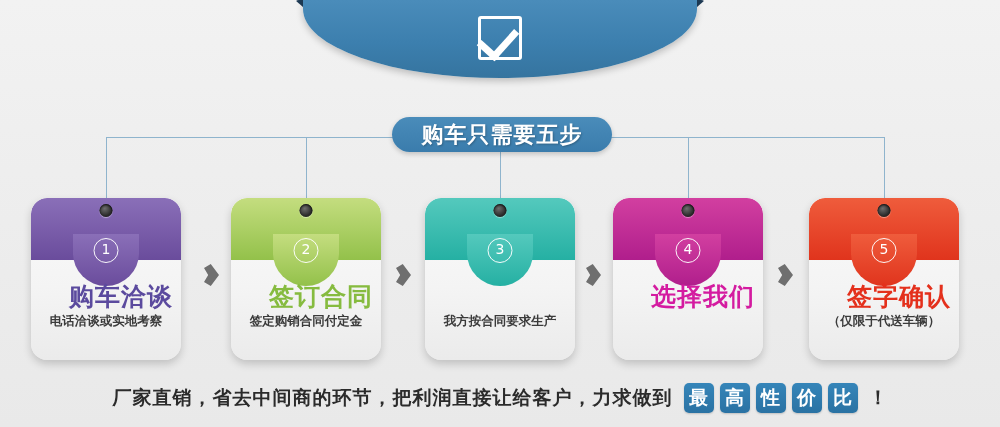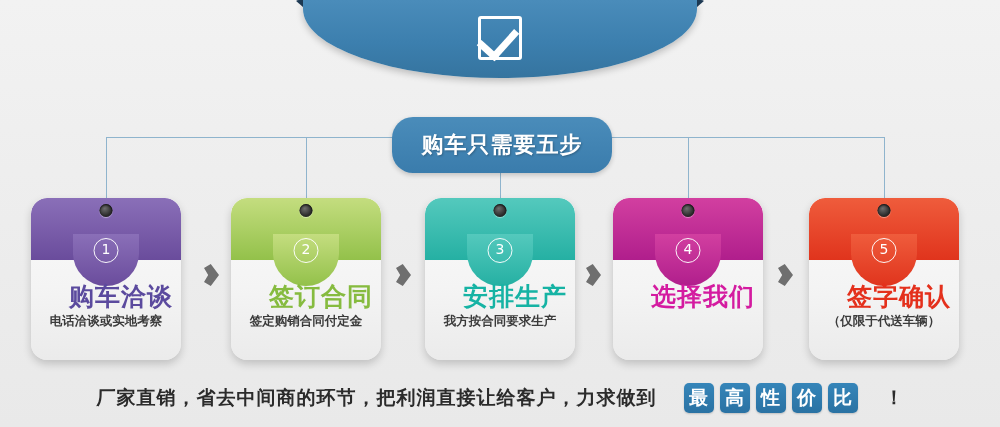--- a/index.html
+++ b/index.html
@@ -40,21 +40,21 @@
     font-family:"DejaVu Sans","Liberation Sans",sans-serif;
   }
 
   
   .conn-h{position:absolute;left:106px;top:137px;width:395px;height:1px;background:#8fb4cd;}
   .conn-h2{position:absolute;left:604px;top:137px;width:280px;height:1px;background:#8fb4cd;}
   .conn-v{position:absolute;top:137px;width:1px;background:#8fb4cd;}
 
   
   .subpill{
-    position:absolute;left:392px;top:117px;width:220px;height:56px;
+    position:absolute;left:392px;top:117px;width:220px;height:35px;
     background:linear-gradient(180deg,#4a8cba 0%,#3a7cac 100%);
     border-radius:21px;box-shadow:0 2px 5px rgba(0,0,0,.2);
     display:flex;align-items:center;justify-content:center;
   }
   .subpill span{
     color:#fff;font-size:22px;font-weight:bold;letter-spacing:1px;
     text-shadow:1px 1px 2px rgba(0,0,0,.25);
     font-family:"DejaVu Sans","Liberation Sans",sans-serif;
   }
 
@@ -100,21 +100,21 @@
   .arrow{
     position:absolute;top:264px;width:15px;height:22px;
     background:#6f6f6f;
     clip-path:polygon(0% 18%,45% 0%,100% 50%,45% 100%,0% 82%,28% 50%);
     filter:drop-shadow(0 1px 1px rgba(0,0,0,.2));
   }
 
   
   .footer{
     position:absolute;left:0;right:0;top:378px;height:40px;
-    display:flex;align-items:center;justify-content:center;gap:20px;
+    display:flex;align-items:center;justify-content:center;gap:4px;
   }
   .footer-text{
     font-size:19px;color:#2b2b2b;font-weight:bold;letter-spacing:1px;
     font-family:"DejaVu Sans","Liberation Sans",sans-serif;
   }
   .badges{display:flex;gap:6px;margin:0 7px;}
   .badge{
     width:30px;height:30px;border-radius:5px;
     background:linear-gradient(180deg,#3585b9 0%,#2a72a3 100%);
     color:#fff;font-size:19px;font-weight:bold;
@@ -168,21 +168,20 @@
     <div class="card-title" style="color: rgb(134, 187, 63);">签订合同</div>
     <div class="card-sub">签定购销合同付定金</div>
   </div>
 
   <div class="card" style="left:425px;">
     <div class="card-head" style="background: linear-gradient(rgb(84, 201, 189) 0%, rgb(37, 176, 163) 100%);">
         <div class="notch" style="background: linear-gradient(rgb(84, 201, 189) 0%, rgb(37, 176, 163) 100%);"></div>
       </div>
     <div class="grommet"></div>
     <div class="num">3</div>
-    <div class="card-title" style="color: rgb(22, 179, 164);">安排生产</div>
     <div class="card-sub">我方按合同要求生产</div>
   </div>
 
   <div class="card" style="left:613px;">
     <div class="card-head" style="background: linear-gradient(rgb(210, 63, 160) 0%, rgb(176, 30, 140) 100%);">
         <div class="notch" style="background: linear-gradient(rgb(210, 63, 160) 0%, rgb(176, 30, 140) 100%);"></div>
       </div>
     <div class="grommet"></div>
     <div class="num">4</div>
     <div class="card-title" style="color: rgb(212, 27, 160);">选择我们</div>

